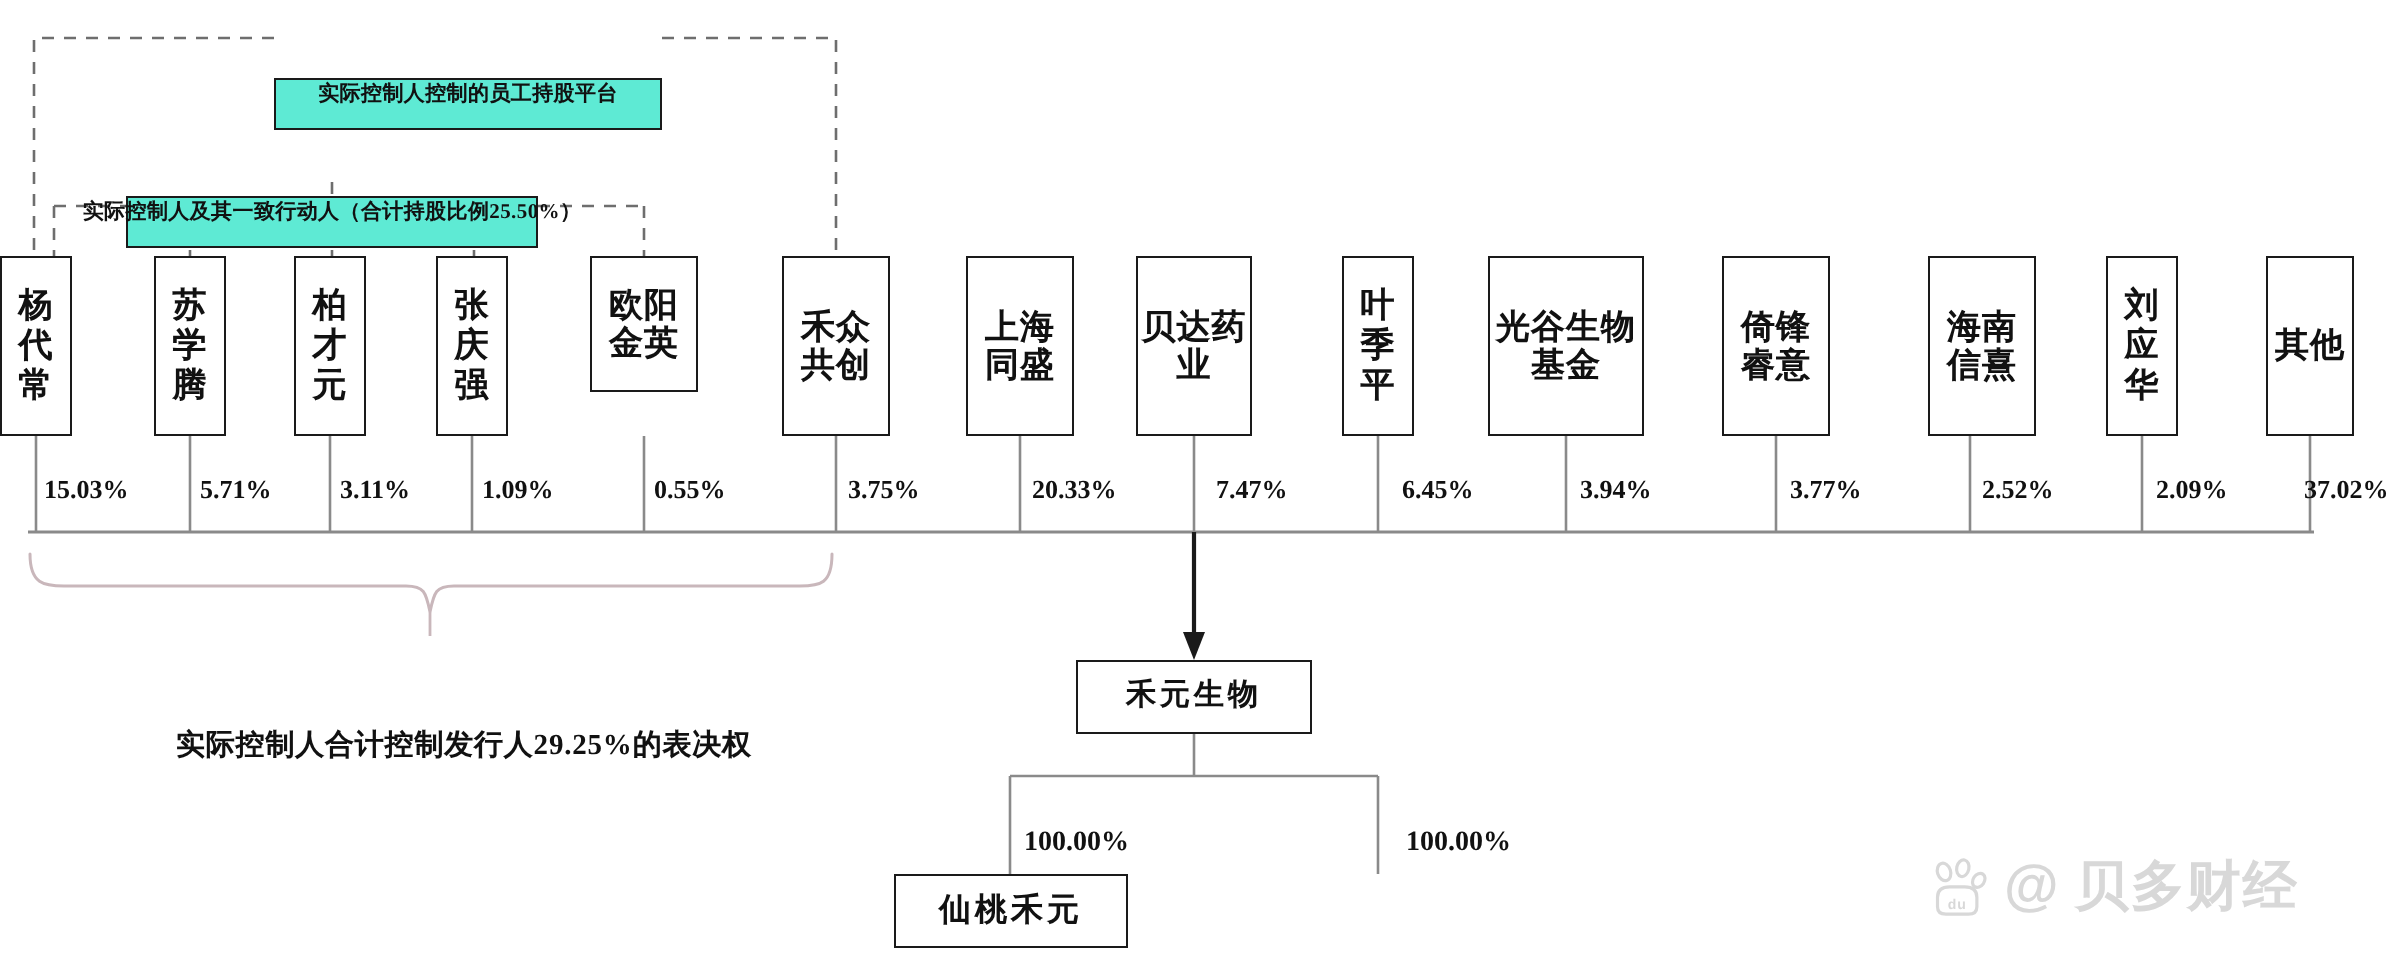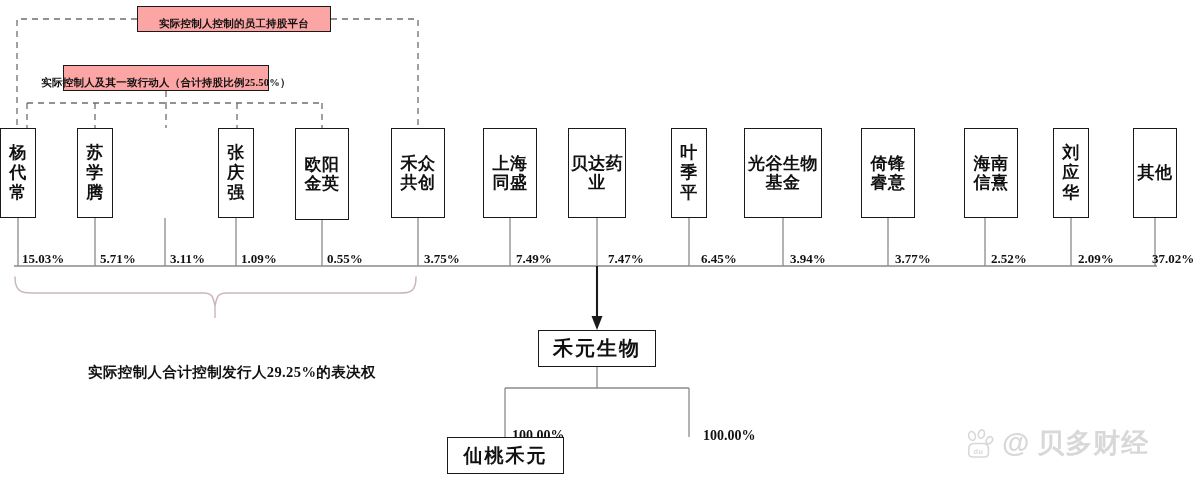--- a/index.html
+++ b/index.html
@@ -32,46 +32,46 @@
     padding:2px 1px;
   }
   .sh .txt{display:block;width:100%;word-break:break-all;}
   .sh.narrow .txt{line-height:1.18;}
 
   
   .dashnode{
     position:absolute;
     box-sizing:border-box;
     border:1.4px solid #1a1a1a;
-    background:#fca5a5;
-    display:flex;align-items:flex-end;justify-content:center;
+    background:#5eead4;
+    display:flex;align-items:flex-start;justify-content:center;
     font-size:10.5px;
     font-weight:700;
     color:#111;
     letter-spacing:0.2px;
     white-space:nowrap;
+    margin-top:33px;
   }
 
   
   .co{
-    font-size:19px;
+    font-size:16px;
     font-weight:600;
     letter-spacing:2px;
   }
-  .co.issuer{font-size:20px;}
+  .co.issuer{font-size:15px;}
 
   
   .pct{
     position:absolute;
     font-size:13px;
     font-weight:700;
     color:#111;
     white-space:nowrap;
     font-family:"Liberation Serif","DejaVu Serif",serif;
-    margin-top:14px;
   }
   .pct.sub{font-size:14px;}
 
   
   .note{
     position:absolute;
     font-size:14.5px;
     font-weight:700;
     color:#111;
     white-space:nowrap;
@@ -167,26 +167,29 @@
   </div>
 
   <div class="node sh narrow" style="left:0px;top:128px;width:36px;height:90px;">
     <span class="txt">杨代常</span>
   </div>
 
   <div class="node sh narrow" style="left:77px;top:128px;width:36px;height:90px;">
     <span class="txt">苏学腾</span>
   </div>
 
+  <div class="node sh narrow" style="left:147px;top:128px;width:36px;height:90px;">
+    <span class="txt">柏才元</span>
+  </div>
 
   <div class="node sh narrow" style="left:218px;top:128px;width:36px;height:90px;">
     <span class="txt">张庆强</span>
   </div>
 
-  <div class="node sh" style="left:295px;top:128px;width:54px;height:92px;">
+  <div class="node sh" style="left:295px;top:128px;width:54px;height:68px;">
     <span class="txt">欧阳金英</span>
   </div>
 
   <div class="node sh" style="left:483px;top:128px;width:54px;height:90px;">
     <span class="txt">上海同盛</span>
   </div>
 
   <div class="node sh" style="left:391px;top:128px;width:54px;height:90px;">
     <span class="txt">禾众共创</span>
   </div>
@@ -218,21 +221,21 @@
   <div class="node sh narrow" style="left:1133px;top:128px;width:44px;height:90px;">
     <span class="txt">其他</span>
   </div>
 
   <div class="pct" style="left:22px;top:237px;">15.03%</div>
   <div class="pct" style="left:100px;top:237px;">5.71%</div>
   <div class="pct" style="left:170px;top:237px;">3.11%</div>
   <div class="pct" style="left:241px;top:237px;">1.09%</div>
   <div class="pct" style="left:327px;top:237px;">0.55%</div>
   <div class="pct" style="left:424px;top:237px;">3.75%</div>
-  <div class="pct" style="left:516px;top:237px;">7.49%</div>
+  <div class="pct" style="left:516px;top:237px;">20.33%</div>
   <div class="pct" style="left:608px;top:237px;">7.47%</div>
   <div class="pct" style="left:701px;top:237px;">6.45%</div>
   <div class="pct" style="left:790px;top:237px;">3.94%</div>
   <div class="pct" style="left:895px;top:237px;">3.77%</div>
   <div class="pct" style="left:991px;top:237px;">2.52%</div>
   <div class="pct" style="left:1078px;top:237px;">2.09%</div>
   <div class="pct" style="left:1152px;top:237px;">37.02%</div>
 
   <div class="note" style="left:88px;top:327px;margin-top:36px;">实际控制人合计控制发行人29.25%的表决权</div>
 

